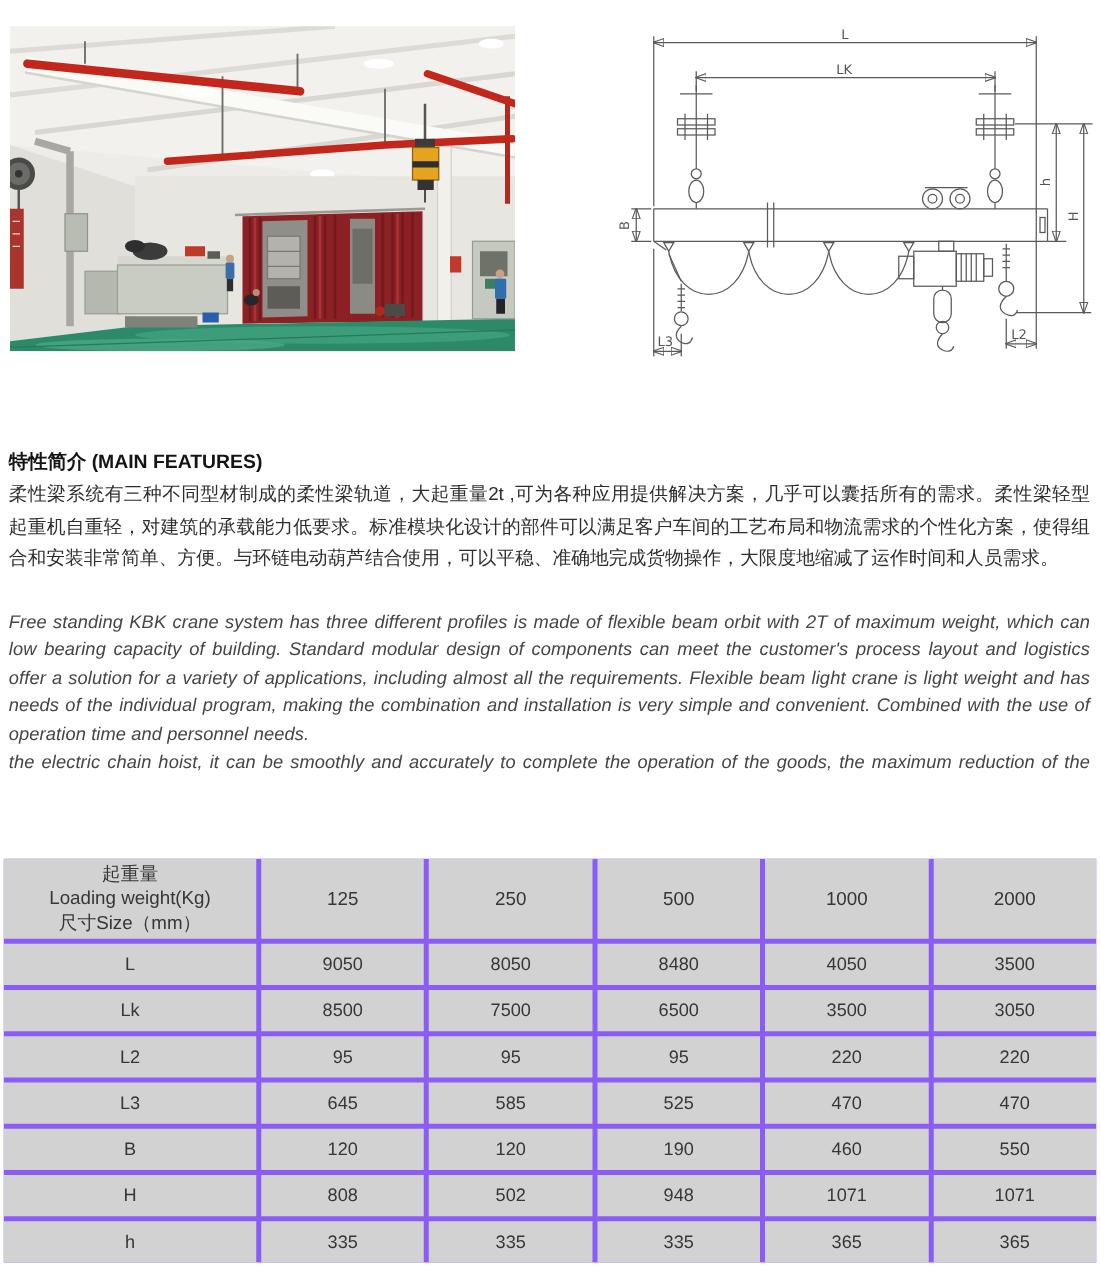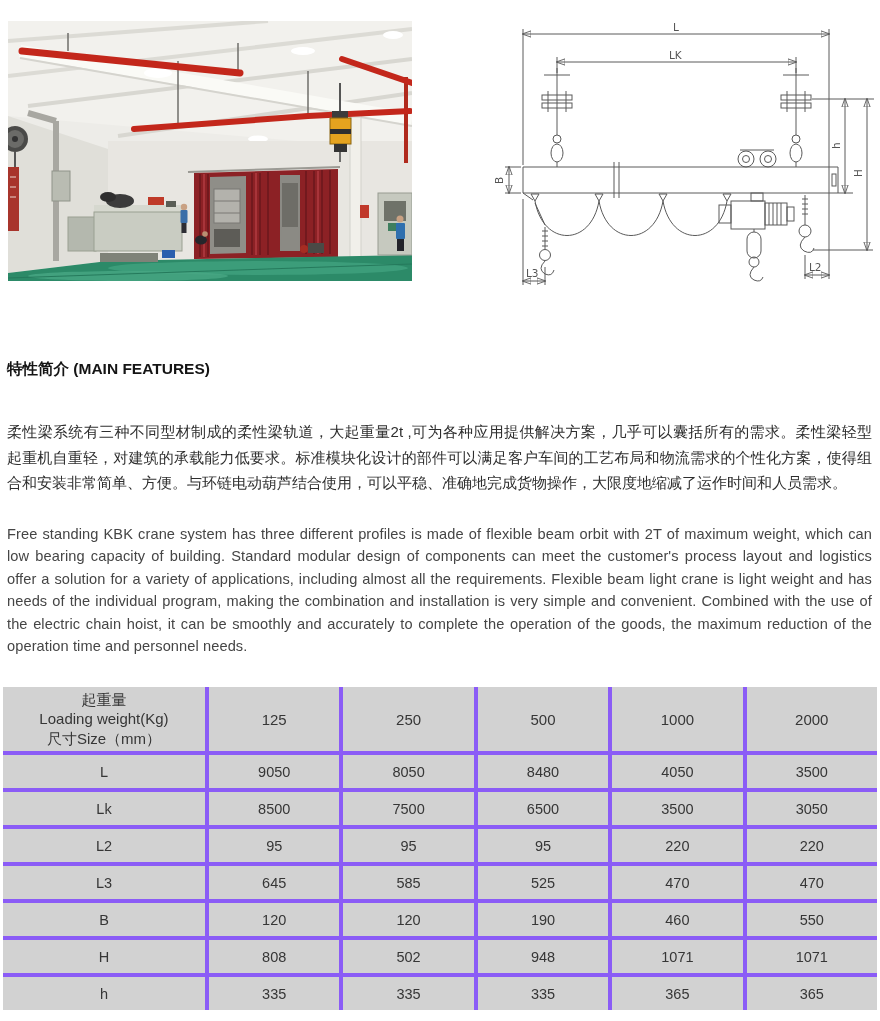--- a/index.html
+++ b/index.html
@@ -4,25 +4,25 @@
 <style>
   html,body{margin:0;padding:0;background:#fff;}
   .page{position:relative;width:880px;height:1021px;background:#ffffff;overflow:hidden;
         font-family:"Liberation Sans","DejaVu Sans",sans-serif;}
   .photo{position:absolute;left:8px;top:21px;width:404px;height:260px;display:block;}
   .diagram{position:absolute;left:493px;top:17px;width:385px;height:270px;display:block;}
   .diagram line,.diagram path,.diagram rect,.diagram circle,.diagram ellipse,.diagram polyline{
         stroke:#5a5a5a;stroke-width:1;fill:none;}
   .diagram text{font-family:"DejaVu Sans",sans-serif;font-size:10.5px;fill:#555;stroke:none;}
   .features-heading{position:absolute;left:7px;top:359px;font-size:15.5px;font-weight:bold;color:#141414;}
-  .para{position:absolute;left:7px;width:865px;margin-top:36px;}
+  .para{position:absolute;left:7px;width:865px;}
   .para .line{text-align:justify;text-align-last:justify;white-space:normal;}
   .para .line.last{text-align-last:left;}
   .zh{top:383px;font-size:15px;line-height:25.5px;color:#2e2e2e;}
-  .en{top:487px;font-size:14.6px;line-height:22.4px;color:#454545;letter-spacing:.1px;}
+  .en{top:487px;font-size:14.6px;line-height:22.4px;color:#454545;letter-spacing:.1px;font-style:italic;}
   .spec-table{position:absolute;left:3px;top:687px;width:874px;display:grid;
         grid-template-columns:202px repeat(5,1fr);
         grid-template-rows:64px repeat(7,33px);gap:4px;background:#8b5cf6;}
   .cell{background:#d2d2d2;display:flex;align-items:center;justify-content:center;
         color:#363636;font-size:14.5px;}
   .cell.head{font-size:15px;text-align:right;}
   .cell.corner{flex-direction:column;font-size:15px;line-height:19.5px;}
 </style>
 </head>
 <body>
@@ -294,22 +294,22 @@
     <div class="line">柔性梁系统有三种不同型材制成的柔性梁轨道，大起重量2t ,可为各种应用提供解决方案，几乎可以囊括所有的需求。柔性梁轻型</div>
     <div class="line">起重机自重轻，对建筑的承载能力低要求。标准模块化设计的部件可以满足客户车间的工艺布局和物流需求的个性化方案，使得组</div>
     <div class="line last">合和安装非常简单、方便。与环链电动葫芦结合使用，可以平稳、准确地完成货物操作，大限度地缩减了运作时间和人员需求。</div>
   </div>
 
   <div class="para en">
     <div class="line">Free standing KBK crane system has three different profiles is made of flexible beam orbit with 2T of maximum weight, which can</div>
     <div class="line">low bearing capacity of building. Standard modular design of components can meet the customer's process layout and logistics</div>
     <div class="line">offer a solution for a variety of applications, including almost all the requirements. Flexible beam light crane is light weight and has</div>
     <div class="line">needs of the individual program, making the combination and installation is very simple and convenient. Combined with the use of</div>
+    <div class="line last">operation time and personnel needs.</div>
     <div class="line">the electric chain hoist, it can be smoothly and accurately to complete the operation of the goods, the maximum reduction of the</div>
-    <div class="line last">operation time and personnel needs.</div>
   </div>
 
   <div class="spec-table">
       <div class="cell corner">
         <div>起重量</div>
         <div>Loading weight(Kg)</div>
         <div>尺寸Size（mm）</div>
       </div>
       <div class="cell head">125</div>
       <div class="cell head">250</div>

